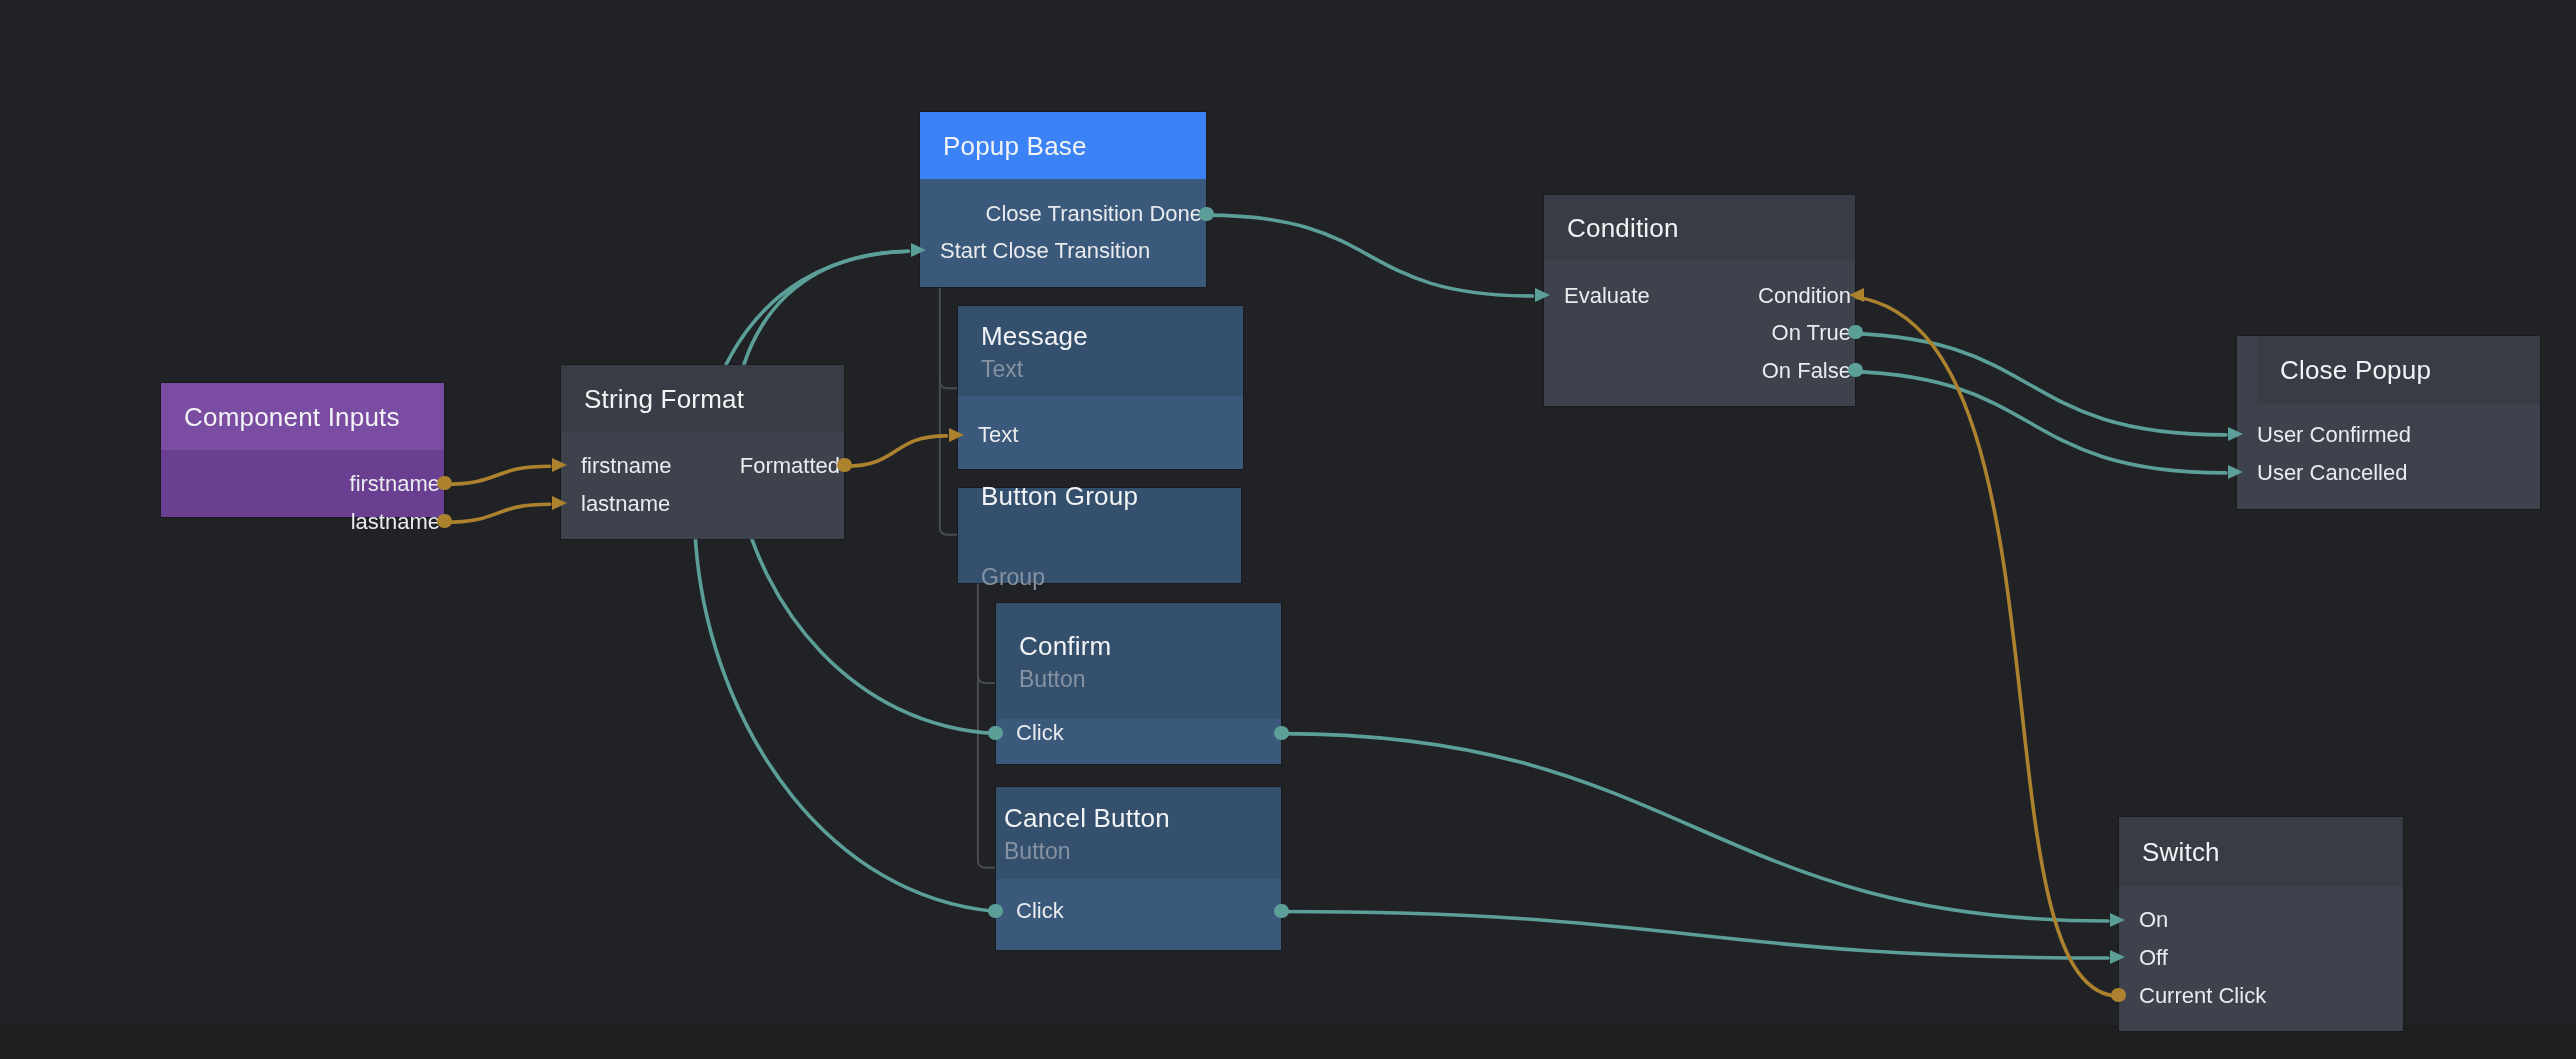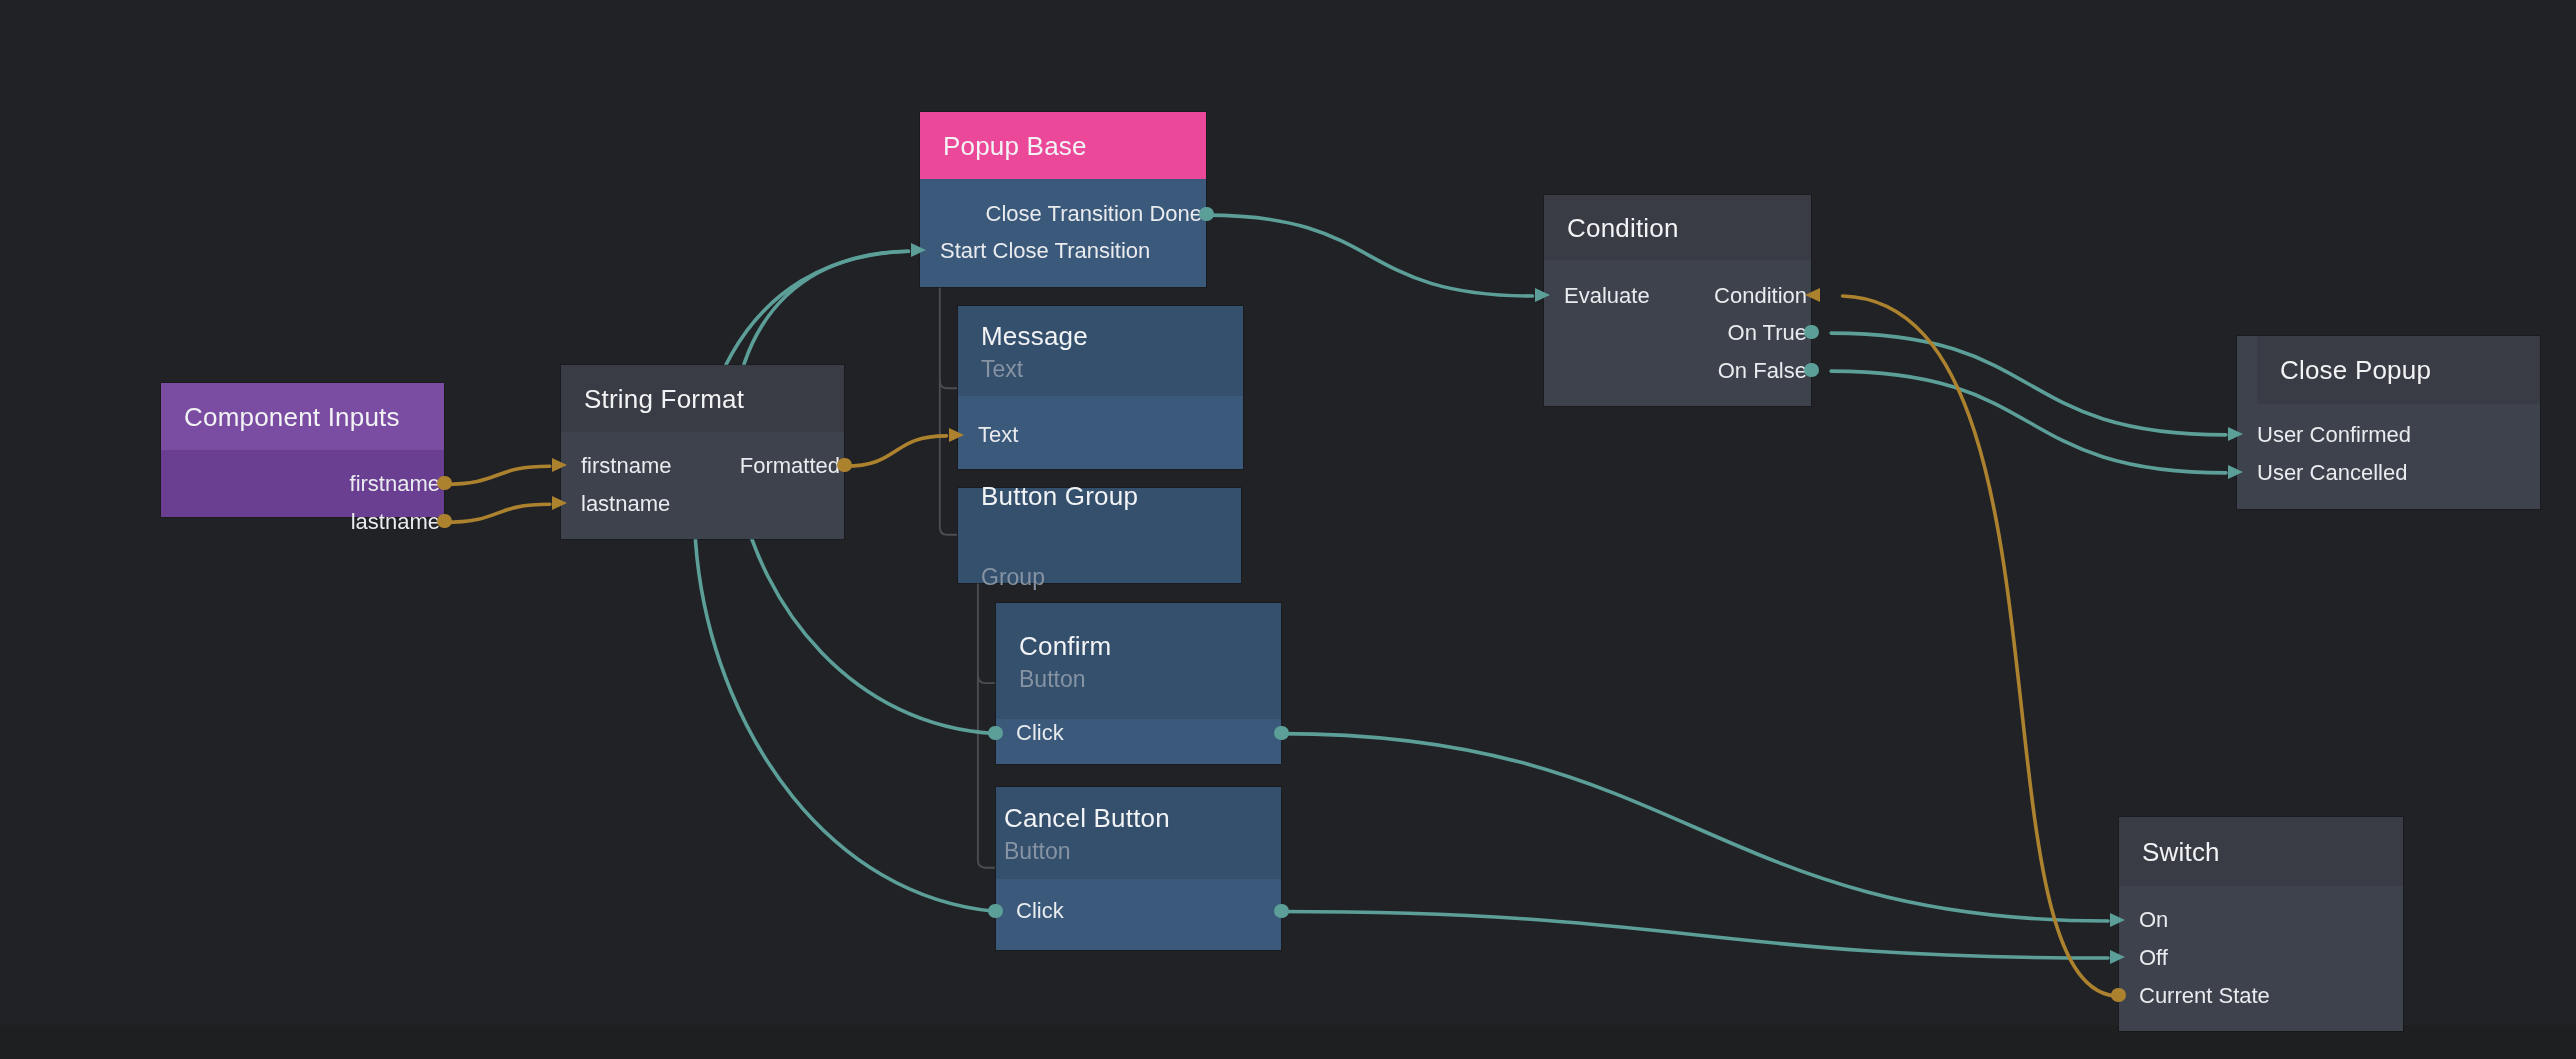--- a/index.html
+++ b/index.html
@@ -60,21 +60,21 @@
 
     </div>
   <div class="port-label side-left" style="top: 87px;">firstname</div>
         <div class="marker-arrow" style="top: 93px; border-left: 15px solid rgb(172, 130, 46); left: -8.6px;"></div>
         <div class="port-label side-left" style="top: 125px;">lastname</div>
         <div class="marker-arrow" style="top: 131px; border-left: 15px solid rgb(172, 130, 46); left: -8.6px;"></div>
         <div class="port-label side-right" style="top: 87px;">Formatted</div>
         <div class="marker-dot" style="background: rgb(172, 130, 46); top: 93px; right: -7.6px;"></div>
       </div>
       <div class="node" style="left: 920px; top: 112px; width: 286px; height: 175px; background: rgb(59, 90, 123);">
-    <div class="node-header" style="height: 67px; background: #ec4899;">
+    <div class="node-header" style="height: 67px; background: #3b82f6;">
       <div class="node-title">Popup Base</div>
 
     </div>
   <div class="port-label side-right" style="top: 88px;">Close Transition Done</div>
         <div class="marker-dot" style="background: rgb(92, 159, 152); top: 95px; right: -7.6px;"></div>
         <div class="port-label side-left" style="top: 125px;">Start Close Transition</div>
         <div class="marker-arrow" style="top: 131px; border-left: 15px solid rgb(92, 159, 152); left: -8.6px;"></div>
       </div>
       <div class="node" style="left: 958px; top: 306px; width: 285px; height: 163px; background: rgb(59, 90, 123);">
     <div class="node-header" style="height: 90px; background: rgb(53, 80, 109);">
@@ -101,21 +101,21 @@
       </div>
       <div class="node" style="left: 996px; top: 787px; width: 285px; height: 163px; background: rgb(59, 90, 123);">
     <div class="node-header" style="height: 92px; background: rgb(53, 80, 109); padding-left: 8px;">
       <div class="node-title">Cancel Button</div>
       <div class="node-subtitle">Button</div>
     </div>
   <div class="port-label side-left" style="top: 110px;">Click</div>
         <div class="marker-dot" style="background: rgb(92, 159, 152); top: 117px; left: -7.6px;"></div>
         <div class="marker-dot" style="background: rgb(92, 159, 152); top: 117px; right: -7.6px;"></div>
       </div>
-      <div class="node" style="left: 1544px; top: 195px; width: 267px; height: 211px; background: rgb(62, 66, 76);">
+      <div class="node" style="left: 1544px; top: 195px; width: 311px; height: 211px; background: rgb(62, 66, 76);">
     <div class="node-header" style="height: 65px; background: rgb(57, 60, 68);">
       <div class="node-title">Condition</div>
 
     </div>
   <div class="port-label side-left" style="top: 87px;">Evaluate</div>
         <div class="marker-arrow" style="top: 93px; border-left: 15px solid rgb(92, 159, 152); left: -8.6px;"></div>
         <div class="port-label side-right" style="top: 87px;">Condition</div>
         <div class="marker-arrow" style="top: 93px; border-right: 15px solid rgb(172, 130, 46); right: -8.6px;"></div>
         <div class="port-label side-right" style="top: 124px;">On True</div>
         <div class="marker-dot" style="background: rgb(92, 159, 152); top: 130px; right: -7.6px;"></div>
@@ -134,18 +134,18 @@
       </div>
       <div class="node" style="left: 2119px; top: 817px; width: 284px; height: 214px; background: rgb(62, 66, 76);">
     <div class="node-header" style="height: 69px; background: rgb(57, 60, 68);">
       <div class="node-title">Switch</div>
 
     </div>
   <div class="port-label side-left" style="top: 89px;">On</div>
         <div class="marker-arrow" style="top: 96px; border-left: 15px solid rgb(92, 159, 152); left: -8.6px;"></div>
         <div class="port-label side-left" style="top: 127px;">Off</div>
         <div class="marker-arrow" style="top: 133px; border-left: 15px solid rgb(92, 159, 152); left: -8.6px;"></div>
-        <div class="port-label side-left" style="top: 165px;">Current State</div>
+        <div class="port-label side-left" style="top: 165px;">Current Click</div>
         <div class="marker-dot" style="background: rgb(172, 130, 46); top: 171px; left: -7.6px;"></div>
       </div>
     </div>
 </div>
 
 
 </body></html>

